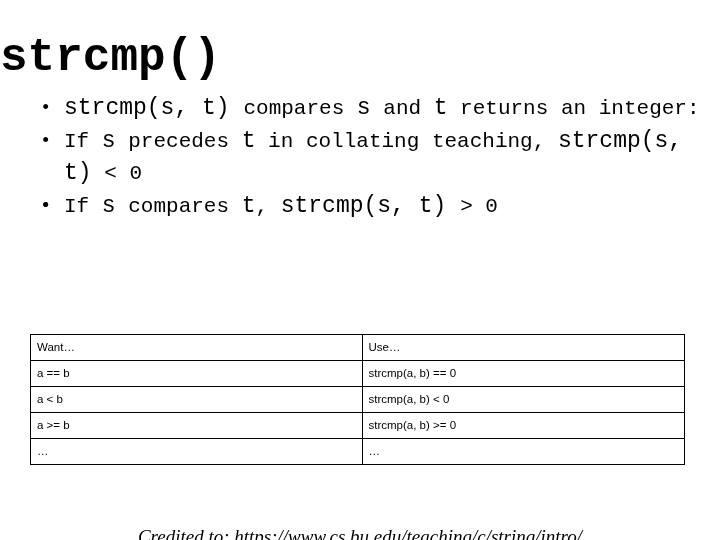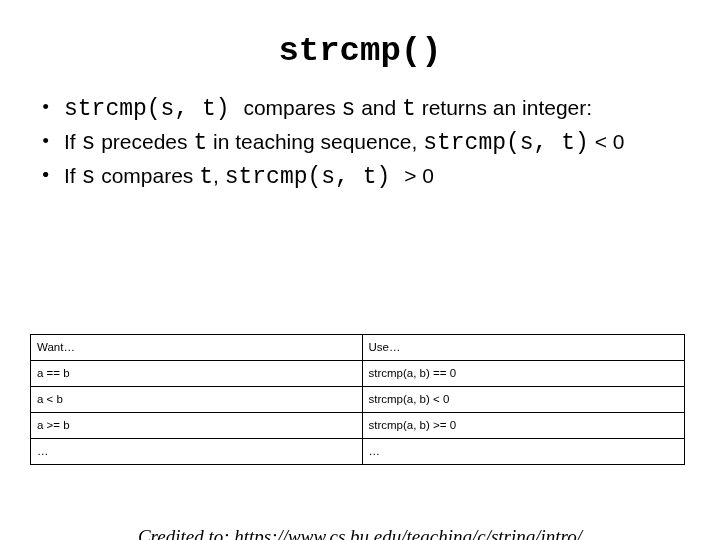--- a/index.html
+++ b/index.html
@@ -18,24 +18,23 @@
     position: relative;
     width: 720px;
     height: 540px;
     box-sizing: border-box;
   }
   .title {
     position: absolute;
     top: 32px;
     left: 0;
     width: 720px;
-    text-align: center;
     font-family: "Liberation Mono", monospace;
     font-weight: bold;
-    font-size: 34px;
+    font-size: 46px;
     letter-spacing: 0px;
   }
   .bullets {
     position: absolute;
     top: 92px;
     left: 28px;
     width: 680px;
   }
   .bullet {
     position: relative;
@@ -49,21 +48,21 @@
     left: 14px;
     top: 0px;
     font-size: 21px;
     line-height: 31px;
   }
   .mono {
     font-family: "Liberation Mono", monospace;
     font-size: 23px;
   }
   .serif {
-    font-family: Liberation Sans, sans-serif;
+    font-family: Liberation Mono, monospace;
   }
   table.cmp {
     position: absolute;
     left: 30px;
     top: 334px;
     width: 655px;
     border-collapse: collapse;
     font-family: "Liberation Sans", sans-serif;
     font-size: 11.5px;
   }
@@ -94,21 +93,21 @@
 
   <div class="title">strcmp()</div>
 
   <div class="bullets">
     <div class="bullet">
       <span class="dot">•</span>
       <span class="rich"><span class="mono">strcmp(s, t) </span><span class="serif">compares </span><span class="mono">s</span><span class="serif"> and </span><span class="mono">t</span><span class="serif"> returns an integer:</span></span>
     </div>
     <div class="bullet">
       <span class="dot">•</span>
-      <span class="rich"><span class="serif">If </span><span class="mono">s</span><span class="serif"> precedes </span><span class="mono">t</span><span class="serif"> in teaching sequence, </span><span class="mono">strcmp(s, t)</span><span class="serif"> &lt; 0</span></span>
+      <span class="rich"><span class="serif">If </span><span class="mono">s</span><span class="serif"> precedes </span><span class="mono">t</span><span class="serif"> in collating teaching, </span><span class="mono">strcmp(s, t)</span><span class="serif"> &lt; 0</span></span>
     </div>
     <div class="bullet">
       <span class="dot">•</span>
     </div>
     <div class="bullet">
       <span class="dot">•</span>
       <span class="rich"><span class="serif">If </span><span class="mono">s</span><span class="serif"> compares </span><span class="mono">t</span><span class="serif">, </span><span class="mono">strcmp(s, t) </span><span class="serif">&gt; 0</span></span>
     </div>
   </div>
 

